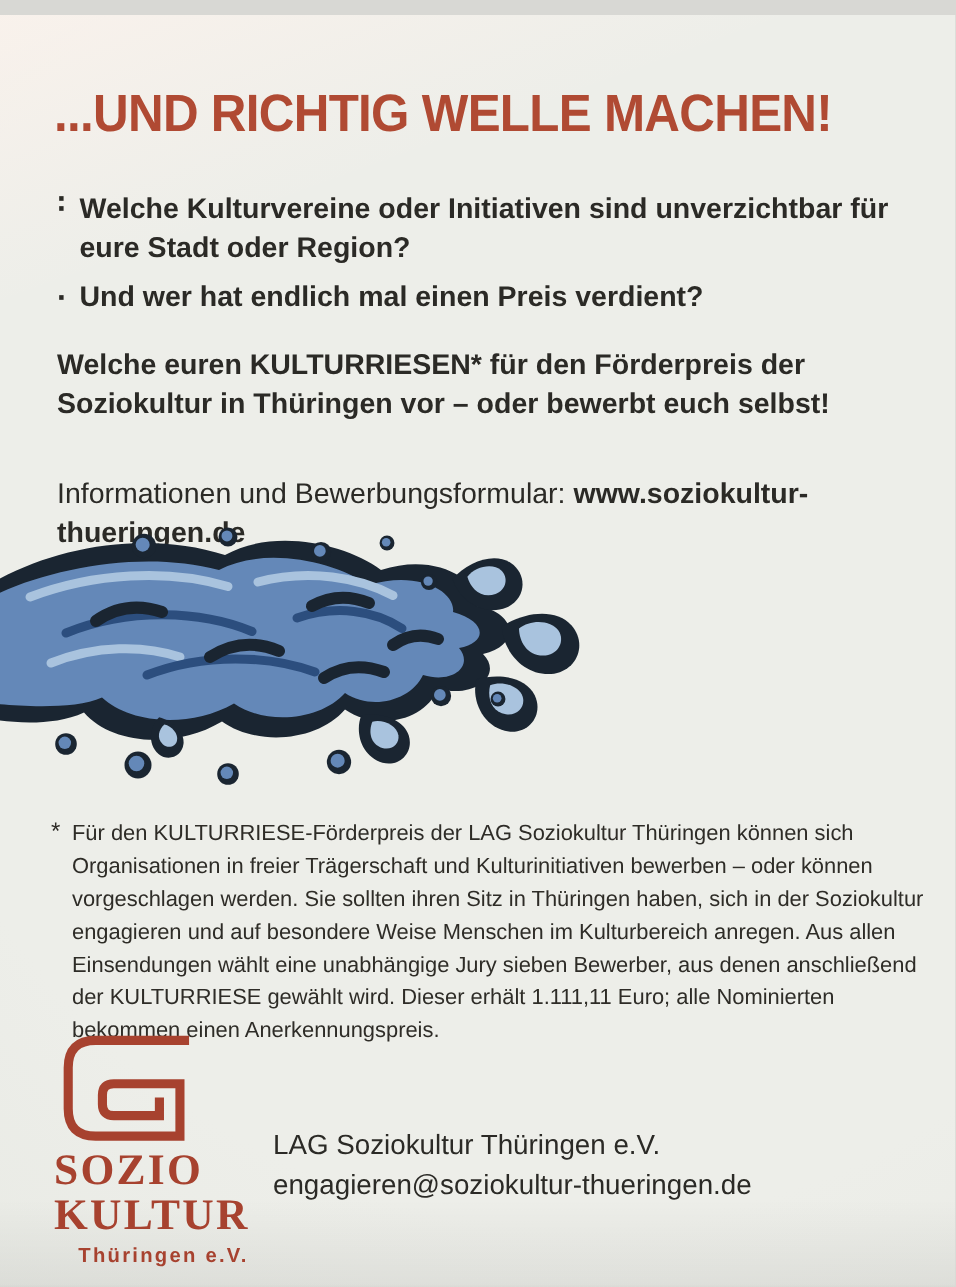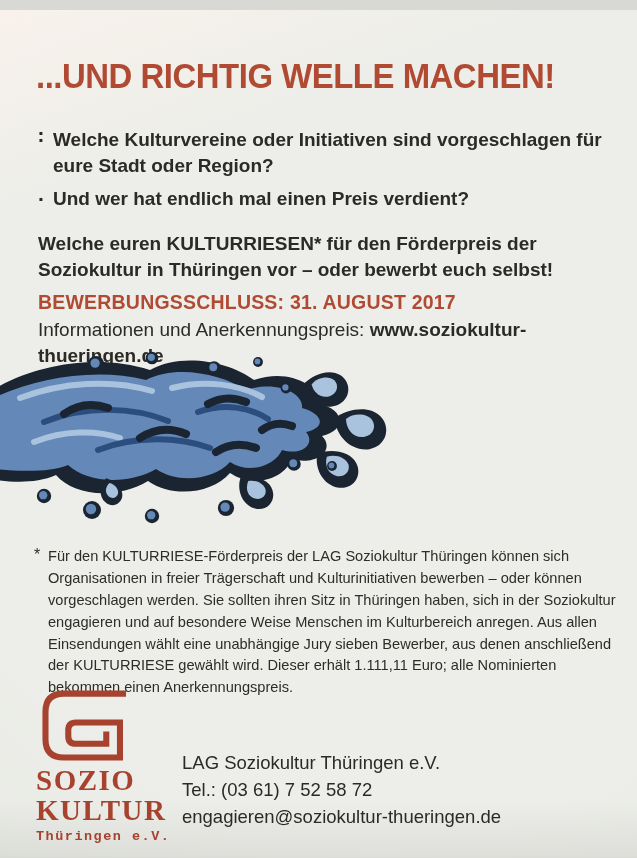--- a/index.html
+++ b/index.html
@@ -52,52 +52,51 @@
   .footnote .fn-marker{position:absolute;left:-2px;top:-3px;font-size:16px;}
   .footnote .fn-text{display:block;padding-left:12px;}
   .brand{position:absolute;left:36px;top:676px;display:flex;}
   .logo-block{width:146px;}
   .logo-g{display:block;width:94px;height:76px;margin-left:2px;}
   .logo-g path{fill:none;stroke:var(--accent-deep,#a7422f);stroke-width:8;}
   .logo-word{font-family:"Liberation Serif", serif;font-weight:bold;
     font-size:29px;letter-spacing:1.5px;line-height:1.0;
     color:var(--accent-deep,#a7422f);margin-top:4px;}
   .logo-word.k{margin-top:1px;}
-  .logo-subline{font-family:Liberation Mono, monospace;font-weight:bold;
+  .logo-subline{font-family:Liberation Sans, sans-serif;font-weight:bold;
     font-size:13.5px;letter-spacing:1.5px;color:var(--accent-deep,#a7422f);
-    margin-top:4px;}
+    margin-top:4px;text-align:center;}
   .contact{padding-top:64px;font-size:18.5px;line-height:1.45;width:400px;}
 </style>
 </head>
 <body>
 
 <div class="photo">
 
   <div class="headline">...UND RICHTIG WELLE MACHEN!</div>
 
   <div class="questions">
     <div class="q-item">
       <span class="q-dot">·</span>
     </div>
     <div class="q-item">
       <span class="q-dot">·</span>
-      <span>Welche Kulturvereine oder Initiativen sind vorgeschlagen für eure Stadt oder Region?</span>
+      <span>Welche Kulturvereine oder Initiativen sind unverzichtbar für eure Stadt oder Region?</span>
     </div>
     <div class="q-item">
       <span class="q-dot">·</span>
       <span>Und wer hat endlich mal einen Preis verdient?</span>
     </div>
   </div>
 
   <div class="pitch">Welche euren KULTURRIESEN* für den Förderpreis der Soziokultur in Thüringen vor – oder bewerbt euch selbst!</div>
 
-  <div class="deadline">BEWERBUNGSSCHLUSS: 31. AUGUST 2017</div>
 
   <div class="info">
-    <span>Informationen und Anerkennungspreis: </span><span class="url">www.soziokultur-thueringen.de</span>
+    <span>Informationen und Bewerbungsformular: </span><span class="url">www.soziokultur-thueringen.de</span>
   </div>
 
   <svg class="splash" viewBox="0 0 432 196" aria-hidden="true">
     <defs>
       <g id="drop">
         <path class="s-outline" d="M0,12 C12,2 30,-2 40,7 C50,16 47,32 33,36 C16,40 2,26 0,12 Z"></path>
         <path class="s-light" d="M10,12 C16,6 28,5 33,11 C37,16 35,24 27,26 C17,28 11,20 10,12 Z"></path>
       </g>
       <g id="dot">
         <circle class="s-outline" r="9"></circle>
@@ -157,18 +156,17 @@
     <div class="logo-block">
       <svg class="logo-g" viewBox="0 0 120 100" aria-hidden="true">
         <path d="M114,10 H32 Q8,10 8,34 V70 Q8,94 32,94 H106 V48 H48 Q38,48 38,58 V66 Q38,76 48,76 H88 V60"></path>
       </svg>
       <div class="logo-word">SOZIO</div>
       <div class="logo-word k">KULTUR</div>
       <div class="logo-subline">Thüringen e.V.</div>
     </div>
     <div class="contact">
       <div>LAG Soziokultur Thüringen e.V.</div>
-      <div>Tel.: (03 61) 7 52 58 72</div>
       <div>engagieren@soziokultur-thueringen.de</div>
     </div>
   </div>
 
 </div>
 
 </body></html>

